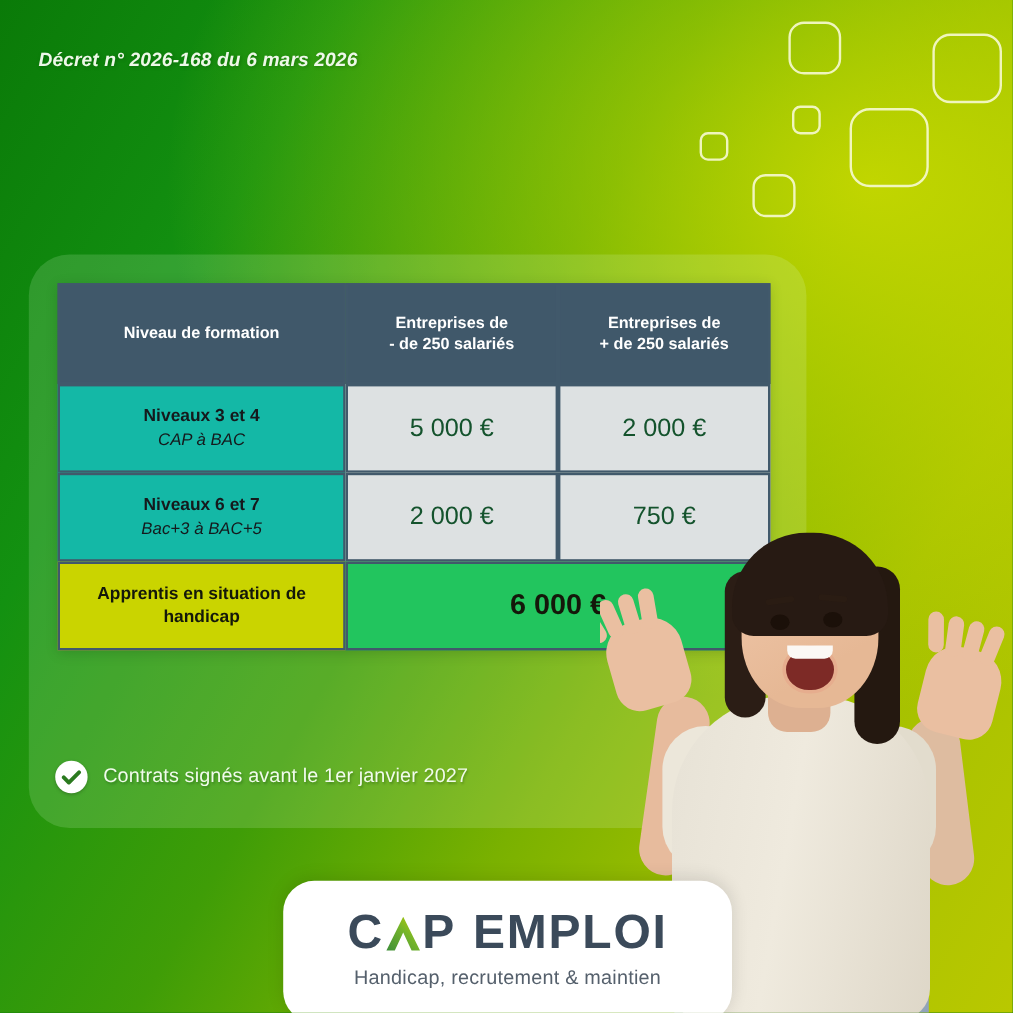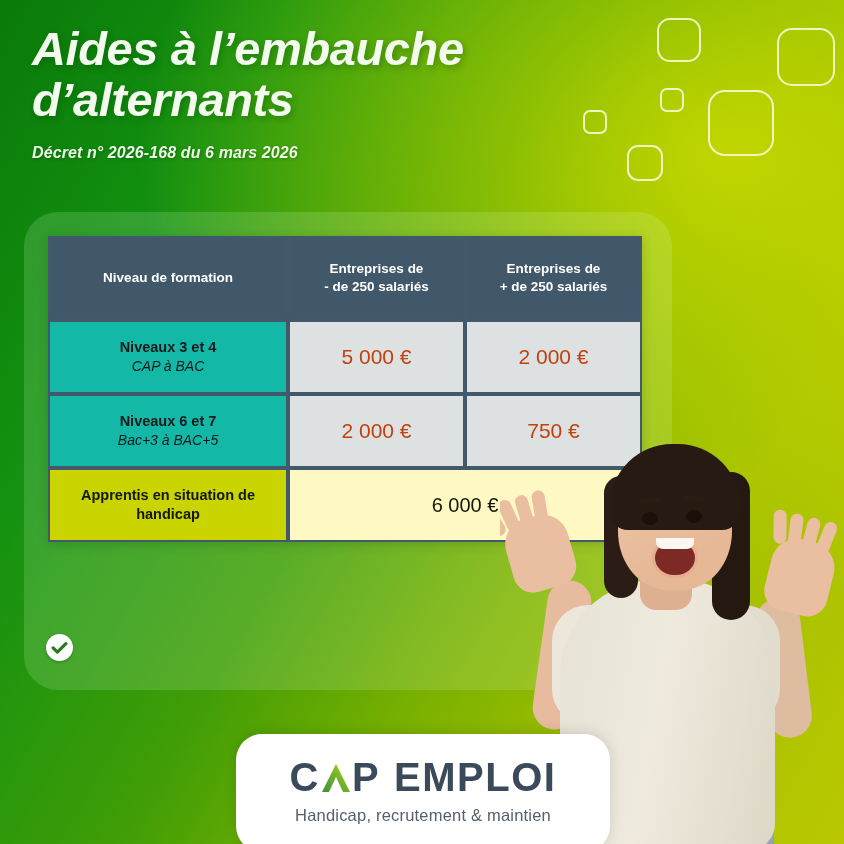--- a/index.html
+++ b/index.html
@@ -62,25 +62,25 @@
     border:2px solid #41596b;
     text-align:center;vertical-align:middle;
     padding:0 6px;
   }
   thead th{
     background:#40586a;color:#ffffff;
     font-size:13.5px;font-weight:bold;line-height:1.35;
     height:84px;white-space:pre-line;
   }
   .c-label{background:#14b8a6;color:#15191c;width:240px;height:74px;}
-  .c-val{background:#dde1e2;color:#c2410c;font-size:21px;height:74px;width:177px;}
+  .c-val{background:#dde1e2;color:#14532d;font-size:21px;height:74px;width:177px;}
   .lv-main{font-size:14.5px;font-weight:bold;line-height:1.3;}
   .lv-sub{font-size:14px;font-style:italic;line-height:1.35;}
   .row-hcp .c-label{background:#cad400;color:#14180a;}
-  .row-hcp .c-val{background:#fef9c3;color:#14180a;font-size:20px;font-weight:normal;}
+  .row-hcp .c-val{background:#22c55e;color:#14180a;font-size:24px;font-weight:bold;}
   .row-hcp .lv-main{font-size:14.5px;}
 
   
   #note{
     position:absolute;left:46px;top:634px;
     display:flex;align-items:center;gap:13px;
   }
   #note-check{
     width:27px;height:27px;border-radius:50%;background:#ffffff;
     display:flex;align-items:center;justify-content:center;flex:none;
@@ -168,22 +168,20 @@
 <div class="deco-wrap" id="deco">
     <div class="sq" style="left: 657px; top: 18px; width: 44px; height: 44px; border-radius: 13px;"></div>
     <div class="sq" style="left: 777px; top: 28px; width: 58px; height: 58px; border-radius: 15px;"></div>
     <div class="sq" style="left: 660px; top: 88px; width: 24px; height: 24px; border-radius: 7px;"></div>
     <div class="sq" style="left: 708px; top: 90px; width: 66px; height: 66px; border-radius: 17px;"></div>
     <div class="sq" style="left: 583px; top: 110px; width: 24px; height: 24px; border-radius: 7px;"></div>
     <div class="sq" style="left: 627px; top: 145px; width: 36px; height: 36px; border-radius: 11px;"></div>
   </div>
 
 <div id="header">
-  <div id="title">Aides à l’embauche
-d’alternants</div>
   <div id="subtitle">Décret n° 2026-168 du 6 mars 2026</div>
 </div>
 
 <div id="panel"></div>
 
 <table id="table">
   <thead>
     <tr>
       <th>Niveau de formation</th>
       <th>Entreprises de
@@ -222,20 +220,21 @@
 
   </tbody>
 </table>
 
 <div id="note">
   <span id="note-check">
     <svg viewBox="0 0 24 24" aria-hidden="true">
       <path d="M3 12.5l6 6 12-12" fill="none" stroke="#2b7a1f" stroke-width="4.6" stroke-linecap="round" stroke-linejoin="round"></path>
     </svg>
   </span>
+  <span id="note-text">Contrats signés avant le 1er janvier 2027</span>
 </div>
 
 <div id="person">
   <div class="p" id="arm-l"></div>
   <div class="p" id="arm-r"></div>
   <div class="p" id="jeans"></div>
   <div class="p" id="belt"></div>
   <div class="p" id="sh-l"></div>
   <div class="p" id="sh-r"></div>
   <div class="p" id="torso"></div>

